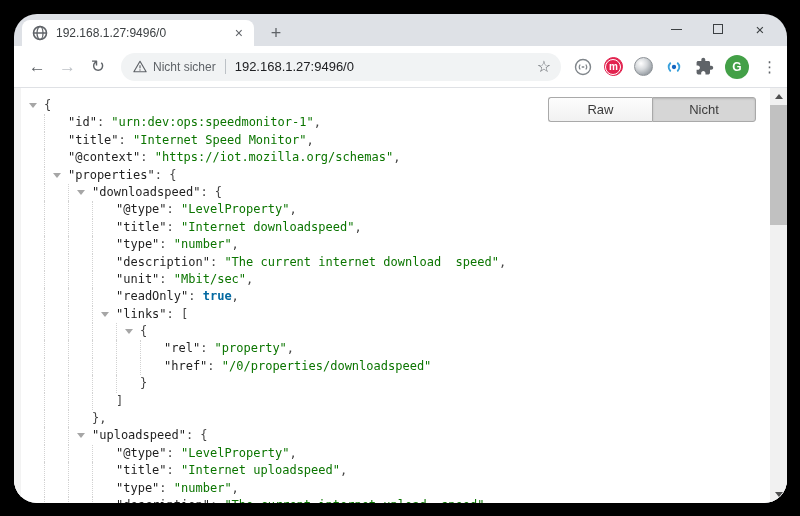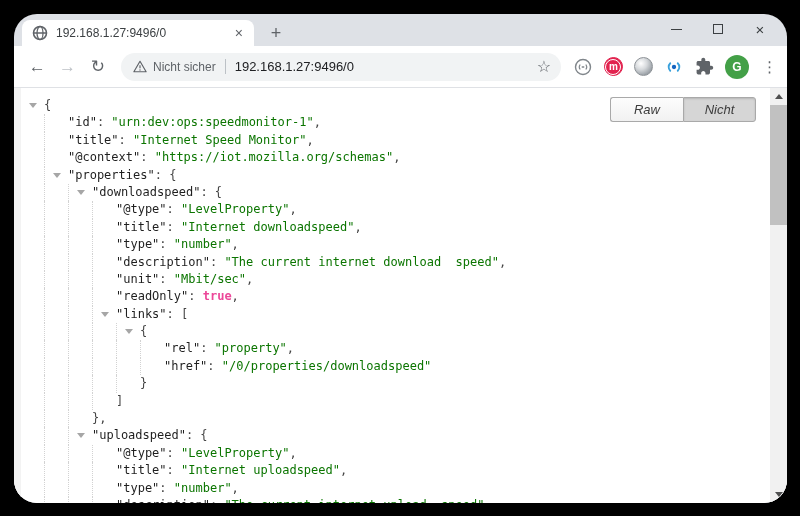--- a/index.html
+++ b/index.html
@@ -58,27 +58,27 @@
   .jline { position:relative; white-space:pre; height:17.4px; line-height:17.4px; }
   .g { display:inline-block; width:24px; height:17.4px; border-left:1px dotted #d2d2d2;
        vertical-align:top; }
   .lc { position:relative; display:inline-block; }
   .tri { position:absolute; left:-15px; top:6px; width:0; height:0;
          border-left:4px solid transparent; border-right:4px solid transparent;
          border-top:5px solid #a6a6a6; cursor:pointer; }
   .k { color:#1f1f1f; }
   .p { color:#444; }
   .s { color:#0b7500; }
-  .b { color:#ec4899; font-weight:bold; }
+  .b { color:#0369a1; font-weight:bold; }
 
   
   .fmt-toggle { position:absolute; top:9px; right:31px; display:flex; }
-  .fmt-btn { width:73px; height:25px; border:1px solid #a9a9a9; font-size:13px;
+  .fmt-btn { width:104px; height:25px; border:1px solid #a9a9a9; font-size:13px;
              color:#3c3c3c; display:flex; align-items:center; justify-content:center;
-             background:linear-gradient(#fdfdfd,#f1f1f1); cursor:pointer;font-style:italic; }
+             background:linear-gradient(#fdfdfd,#f1f1f1); cursor:pointer; }
   .fmt-btn.raw { border-radius:3px 0 0 3px; border-right:none; }
   .fmt-btn.parsed { border-radius:0 3px 3px 0;
              background:#d6d6d6; box-shadow:inset 0 1px 2px rgba(0,0,0,.15); }
 
   
   .sbar { position:absolute; right:0; top:0; width:17px; height:100%; background:#f1f1f1; }
   .sb-up, .sb-down { position:absolute; left:0; width:17px; height:15px;
                      display:flex; align-items:center; justify-content:center; }
   .sb-up { top:1px; } .sb-down { bottom:1px; }
   .arr-up { width:0; height:0; border-left:4px solid transparent; border-right:4px solid transparent;

